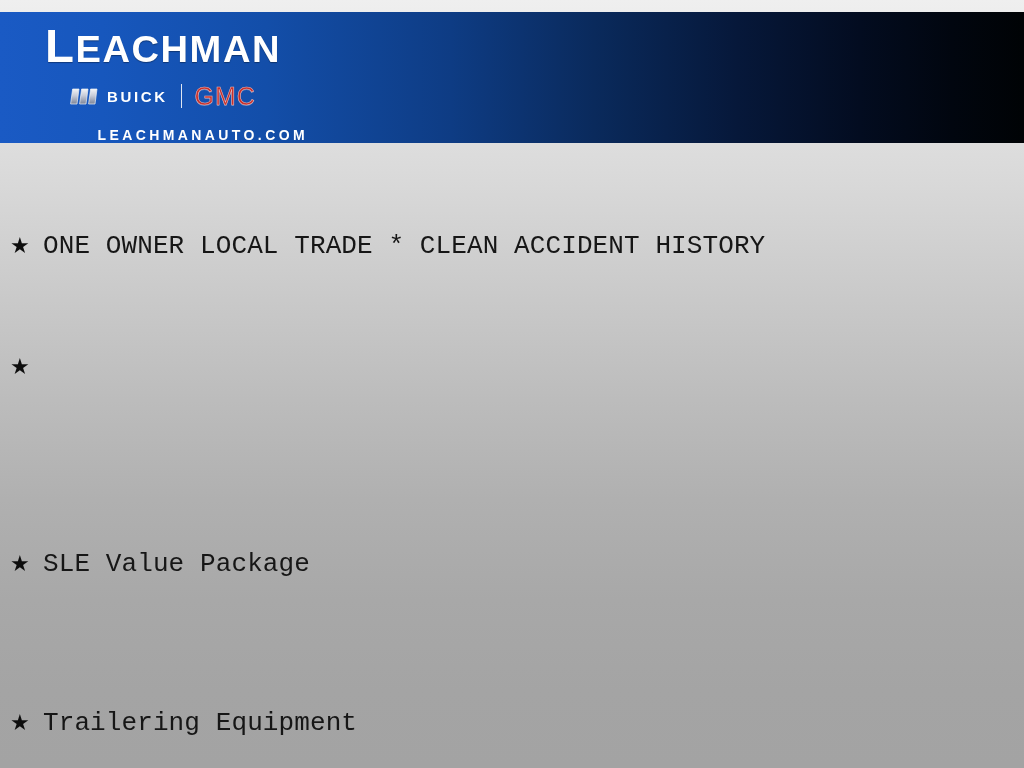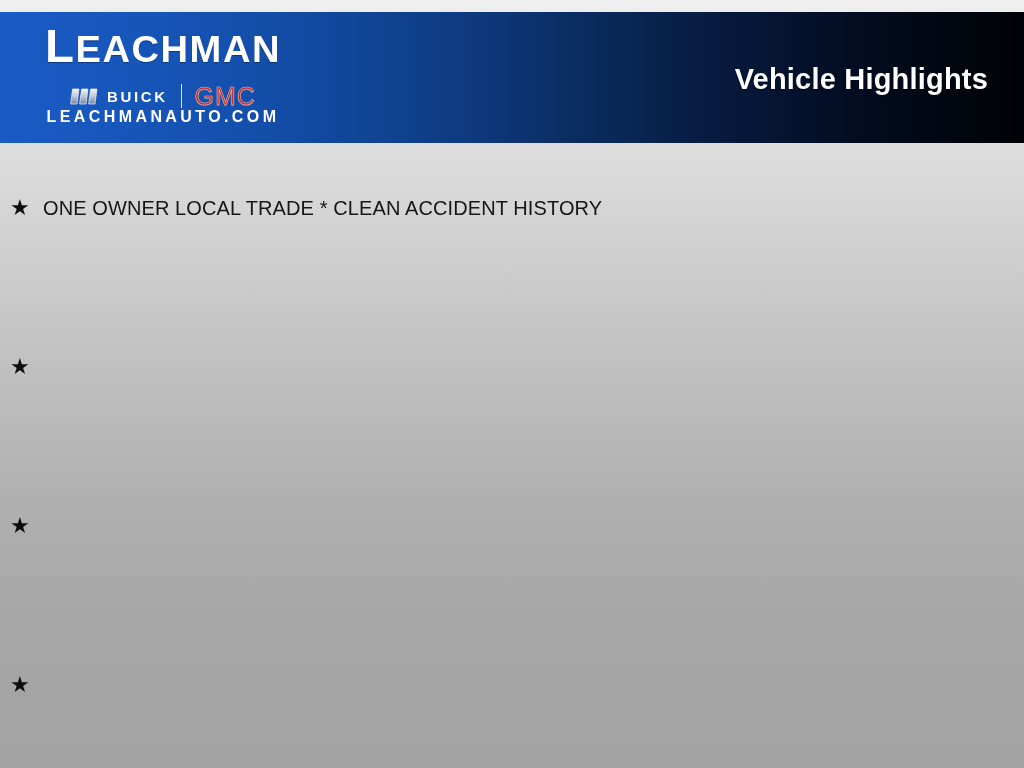--- a/index.html
+++ b/index.html
@@ -120,24 +120,25 @@
     line-height: 26px;
     -webkit-text-stroke: 0.6px #e8b4b2;
     text-shadow: 0 1px 0 rgba(255,255,255,0.25);
   }
 
   .logo-url {
     display: block;
     color: #ffffff;
     font-family: "Liberation Sans", sans-serif;
     font-weight: bold;
-    font-size: 16px;
+    font-size: 14px;
     letter-spacing: 3.4px;
     line-height: 14px;
-    margin-top: 0;
+    margin-top: 18px;
+    text-align: right;
   }
 
   .header-title {
     position: absolute;
     right: 36px;
     top: 50px;
     color: #ffffff;
     font-family: "Liberation Sans", sans-serif;
     font-weight: bold;
     font-size: 29px;
@@ -176,24 +177,25 @@
     width: 33px;
     color: #0d0d0d;
     font-family: "DejaVu Sans", sans-serif;
     font-size: 22px;
     line-height: 30px;
     flex: none;
   }
 
   .highlight-text {
     color: #161616;
-    font-family: Liberation Sans, sans-serif;
-    font-size: 20px;
+    font-family: Liberation Mono, monospace;
+    font-size: 26px;
     line-height: 30px;
     letter-spacing: 0.1px;
+    margin-top: 38px;
   }
 </style>
 </head>
 <body>
 
 <div class="page">
 
   <div class="header">
 
     <div class="logo-block">
@@ -222,36 +224,37 @@
         <span class="buick-text">BUICK</span>
 
         <span class="brand-divider"></span>
 
         <span class="gmc-text">GMC</span>
       </div>
 
       <span class="logo-url">LEACHMANAUTO.COM</span>
     </div>
 
-    <div class="header-title">Vehicle Highlights</div>
   </div>
 
   <ul class="highlights">
 
     <li class="highlight-row r0">
       <span class="bullet-star">★</span>
       <span class="highlight-text">ONE OWNER LOCAL TRADE * CLEAN ACCIDENT HISTORY</span>
     </li>
 
     <li class="highlight-row r1">
       <span class="bullet-star">★</span>
     </li>
 
     <li class="highlight-row r2">
       <span class="bullet-star">★</span>
+      <span class="highlight-text">SLE Value Package</span>
     </li>
 
     <li class="highlight-row r3">
       <span class="bullet-star">★</span>
+      <span class="highlight-text">Trailering Equipment</span>
     </li>
   </ul>
 
 </div>
 
 </body></html>

